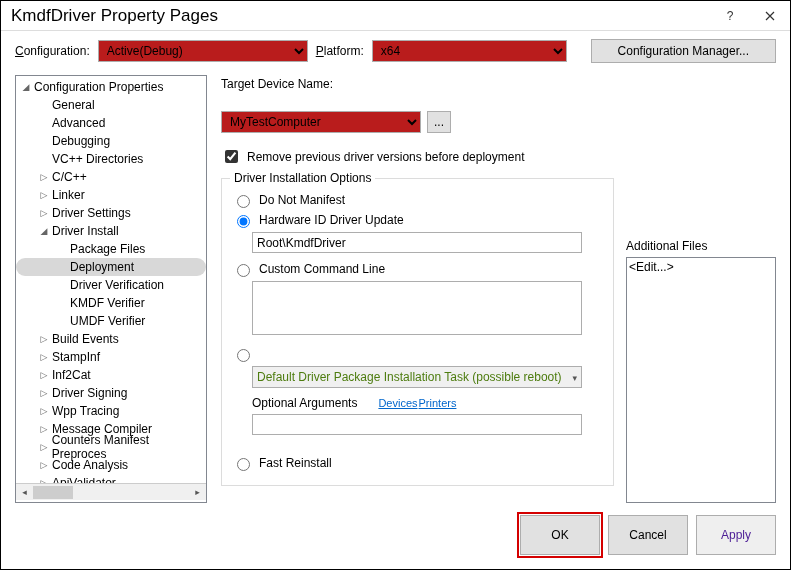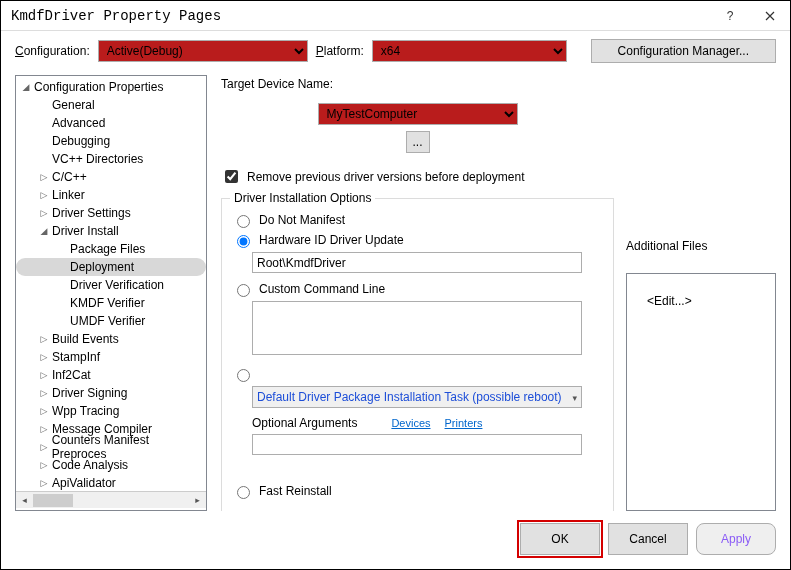--- a/index.html
+++ b/index.html
@@ -1,19 +1,19 @@
 <!DOCTYPE html>
 <html><head>
 <meta charset="utf-8">
 <style>
   * { box-sizing: border-box; font-family: "Segoe UI", Tahoma, sans-serif; font-size: 12px; }
   body { margin: 0; background: #fff; }
   .window { width: 791px; height: 570px; border: 1px solid #000; background: #fff; display: flex; flex-direction: column; }
   .titlebar { height: 30px; display: flex; align-items: center; padding: 0 0 0 10px; border-bottom: 1px solid #ddd; }
-  .titlebar .title { flex: 1; font-size: 14px; font-family: Liberation Mono, monospace; }
+  .titlebar .title { flex: 1; font-size: 17px; }
   .titlebar .btn { width: 40px; height: 29px; display: flex; align-items: center; justify-content: center; color: #333; cursor: pointer; }
   .config-bar { display: flex; align-items: center; padding: 8px 14px 12px 14px; gap: 6px; }
   .config-bar label { margin-right: 2px; }
   .config-bar .underline { text-decoration: underline; text-decoration-skip-ink: none; }
   select.combo { height: 22px; border: 1px solid #adadad; background: #b91c1c; padding: 0 4px; }
   .combo-wide1 { width: 210px; }
   .combo-wide2 { width: 195px; }
   .cfg-mgr { height: 24px; padding: 0 26px; border: 1px solid #adadad; background: #e1e1e1; cursor: pointer; margin-left: auto; }
   .body { flex: 1; display: flex; padding: 0 14px 0 14px; gap: 14px; overflow: hidden; }
   .tree-wrap { width: 192px; border: 1px solid #828790; overflow: auto; padding: 2px 0; position: relative; }
@@ -23,41 +23,41 @@
   .tree .selected { background: #d8d8d8; border-radius: 9px; }
   .tree .indent0 { padding-left: 4px; }
   .tree .indent1 { padding-left: 22px; }
   .tree .indent2 { padding-left: 40px; }
   .hscroll { position: sticky; bottom: 0; height: 17px; background: #f0f0f0; border-top: 1px solid #ccc; display: flex; align-items: center; }
   .hscroll .sbtn { width: 17px; height: 17px; display: flex; align-items: center; justify-content: center; color: #555; font-size: 9px; cursor: pointer; }
   .hscroll .track { flex: 1; height: 17px; position: relative; }
   .hscroll .thumb { position: absolute; left: 0; top: 2px; height: 13px; width: 40px; background: #cdcdcd; }
   .main { flex: 1; display: flex; gap: 12px; padding-top: 2px; overflow: hidden; }
   .main-left { flex: 1; display: flex; flex-direction: column; }
-  .main-right { width: 150px; display: flex; flex-direction: column; gap: 16px; }
-  .field-row { display: flex; align-items: center; gap: 6px; margin-bottom: 6px; flex-direction: column; }
+  .main-right { width: 150px; display: flex; flex-direction: column; }
+  .field-row { display: flex; align-items: center; gap: 6px; margin-bottom: 6px; }
   .text-input { height: 21px; border: 1px solid #adadad; padding: 0 4px; background: #fff; }
   .browse-btn { width: 24px; height: 22px; border: 1px solid #adadad; background: #e1e1e1; cursor: pointer; }
   .checkbox-row { display: flex; align-items: center; gap: 6px; margin: 8px 0 8px 0; }
   .checkbox-row input { width: 13px; height: 13px; accent-color: #333; }
   .groupbox { border: 1px solid #dcdcdc; padding: 9px 10px 10px 10px; position: relative; margin-top: 4px; }
   .groupbox .legend { position: absolute; top: -8px; left: 8px; background: #fff; padding: 0 4px; }
   .radio-row { display: flex; align-items: center; gap: 6px; margin: 4px 0; }
   .radio-row input { width: 13px; height: 13px; }
   .sub-input { margin-left: 20px; width: 330px; }
   .sub-textarea { margin-left: 20px; width: 330px; height: 54px; border: 1px solid #adadad; background: #fff; resize: none; padding: 2px 4px; }
-  .sub-combo { margin-left: 20px; width: 330px; height: 22px; border: 1px solid #adadad; background: #f0f0f0; padding: 0 4px; color: #1d4ed8; display:flex; align-items:center; justify-content:space-between;}
-  .links { margin-left: 20px; margin-top: 8px; display: flex; align-items: center; gap: 14px; }
+  .sub-combo { margin-left: 20px; width: 330px; height: 22px; border: 1px solid #adadad; background: #f0f0f0; padding: 0 4px; color: #4d7c0f; display:flex; align-items:center; justify-content:space-between;}
+  .links { margin-left: 20px; margin-top: 8px; display: flex; align-items: center; gap: 1px; }
   .links .lbl { margin-right: 20px; }
   .links a { color: #0066cc; text-decoration: underline; font-size: 11px; cursor: pointer; }
-  .addl-box { flex: 1; border: 1px solid #828790; background: #fff; padding: 20px; overflow: auto; }
+  .addl-box { flex: 1; border: 1px solid #828790; background: #fff; padding: 2px; overflow: auto; }
   .footer { display: flex; justify-content: flex-end; gap: 8px; padding: 12px 14px 14px 14px; }
-  .footer button { width: 80px; height: 32px; border: 1px solid #adadad; background: #e1e1e1; cursor: pointer; }
+  .footer button { width: 80px; height: 40px; border: 1px solid #adadad; background: #e1e1e1; cursor: pointer; }
   .footer button.ok { outline: 2px solid #d40000; outline-offset: 1px; }
-  .footer button:disabled { color: #8b5cf6; background: #efefef; cursor: default; border-radius: 8px; }
+  .footer button:disabled { color: #4c1d95; background: #efefef; cursor: default; }
   .arrow-down::after{content:"▾"; font-size:9px; color:#555;}
 </style>
 </head>
 <body>
 
 <div class="window">
   <div class="titlebar">
     <span class="title">KmdfDriver Property Pages</span>
     <div class="btn">?</div>
     <div class="btn">
@@ -181,21 +181,21 @@
         <div class="sbtn">◂</div>
         <div class="track">
             <div class="thumb"></div>
           </div>
         <div class="sbtn">▸</div>
       </div>
     </div>
 
     <div class="main">
       <div class="main-left">
-        <div style="margin-bottom:12px">Target Device Name:</div>
+        <div style="margin-bottom:20px">Target Device Name:</div>
         <div class="field-row">
           <select class="combo" style="width:200px">
             <option>MyTestComputer</option>
           </select>
           <button class="browse-btn">...</button>
         </div>
         <label class="checkbox-row">
           <input type="checkbox" checked="" style="">
           <span>Remove previous driver versions before deployment</span>
         </label>
@@ -227,21 +227,21 @@
             <span>Default Driver Package Installation Task (possible reboot)</span>
             <span class="arrow-down"></span>
           </div>
           <div class="links">
             <span class="lbl">Optional Arguments</span>
             <a>Devices</a>
             <a>Printers</a>
           </div>
           <input class="text-input sub-input" style="margin-top: 4px;" value="">
 
-          <label class="radio-row" style="margin-top:28px">
+          <label class="radio-row" style="margin-top:20px">
             <input type="radio" name="inst" style="">
             <span>Fast Reinstall</span>
           </label>
         </div>
       </div>
 
       <div class="main-right">
         <div style="margin-bottom:4px; margin-top:162px;">Additional Files</div>
         <div class="addl-box">
           <span>&lt;Edit...&gt;</span>

